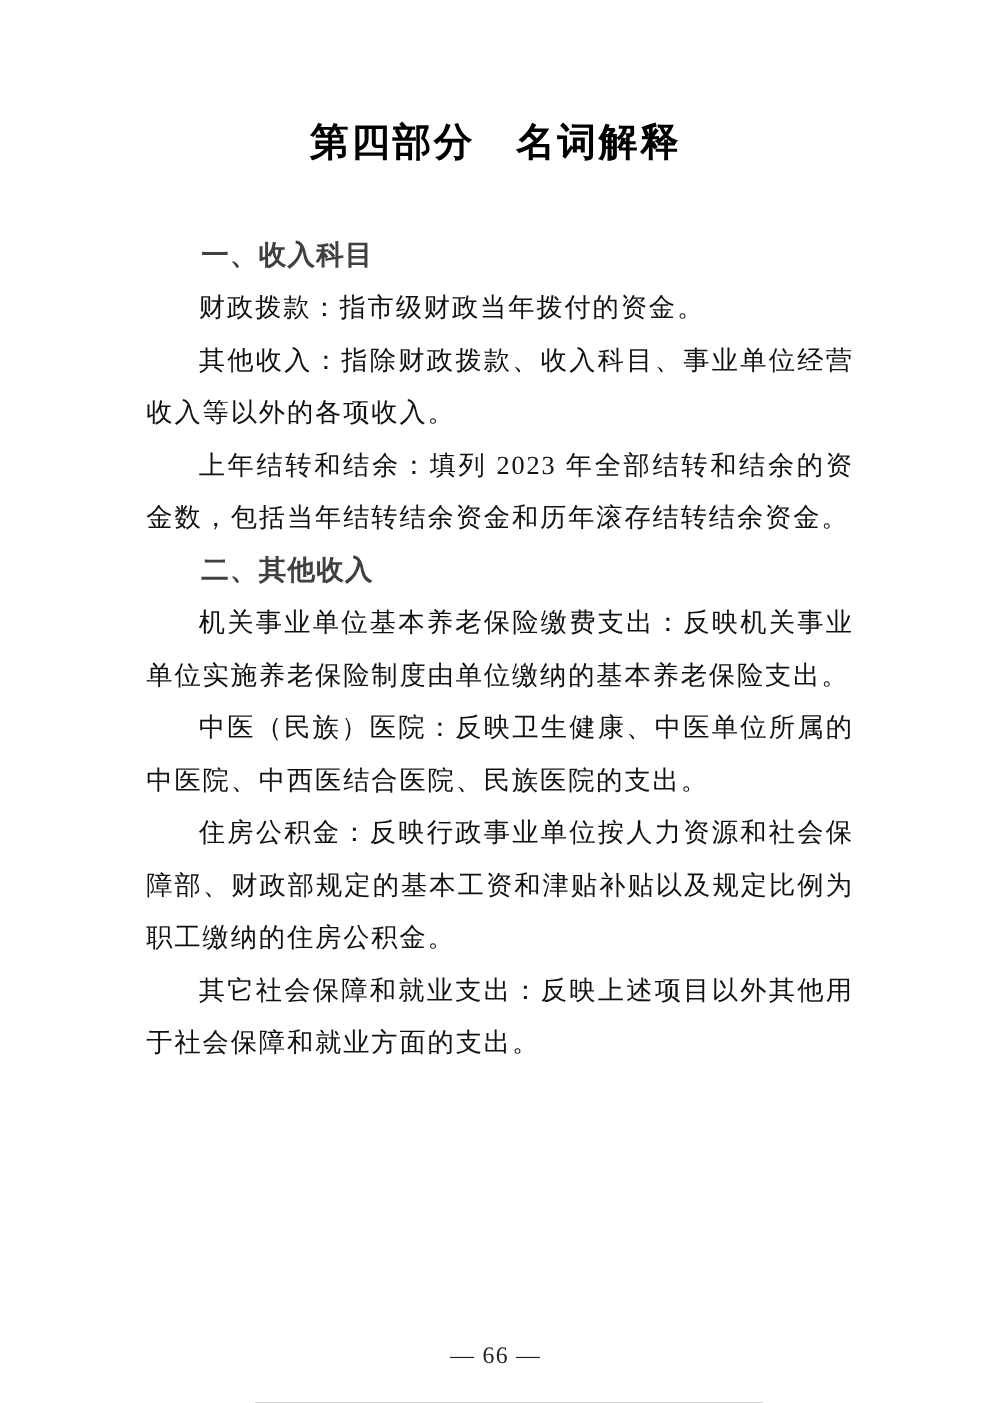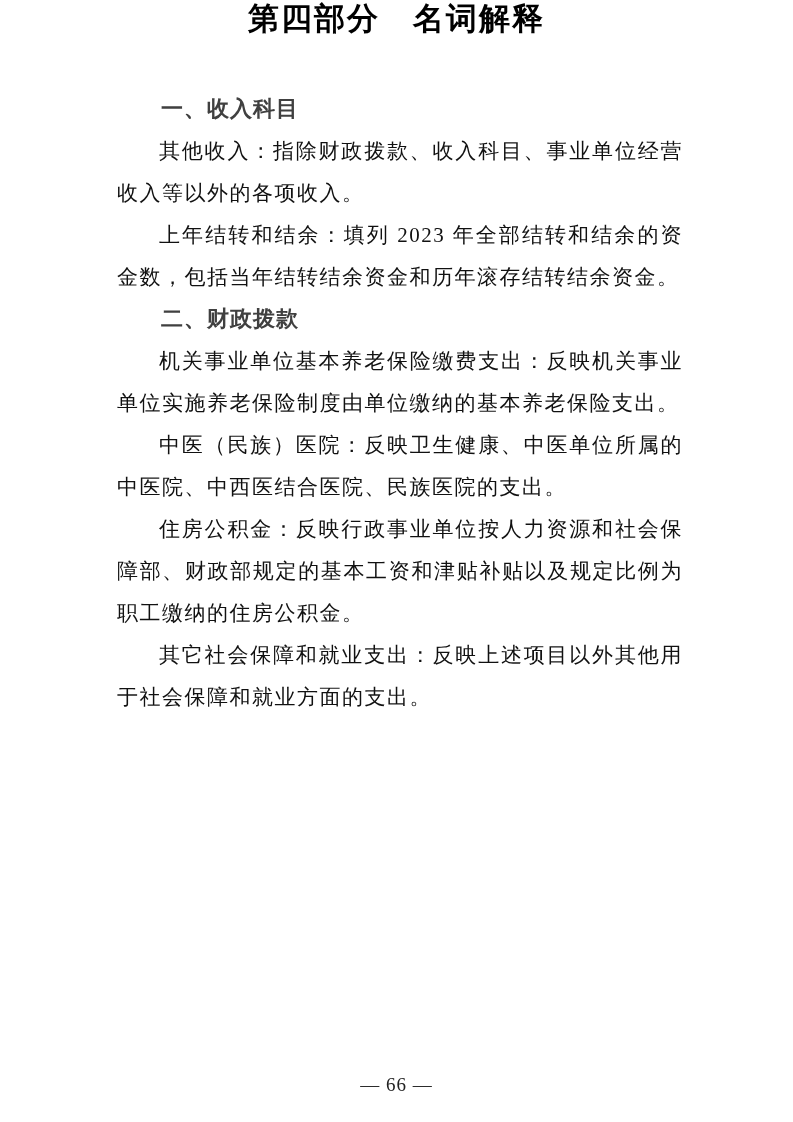--- a/index.html
+++ b/index.html
@@ -12,20 +12,21 @@
     position: relative;
     width: 793px;
     height: 1122px;
     margin: 0 auto;
     background: #ffffff;
     color: #1a1a1a;
     overflow: hidden;
   }
   .doc-title {
     margin: 0;
+    padding-top: 95px;
     text-align: center;
     font-family: "Liberation Sans", sans-serif;
     font-weight: 700;
     font-size: 31px;
     line-height: 38px;
     letter-spacing: 2px;
     color: #000;
   }
   .content {
     margin: 50px 110px 0 117px;
@@ -66,28 +67,29 @@
 <body>
 
 <div class="page">
 
   <h1 class="doc-title">第四部分　名词解释</h1>
 
   <div class="content">
 
     <h2 class="section-heading">一、收入科目</h2>
 
+    <p class="para">财政拨款：指市级财政当年拨付的资金。</p>
 
 
 
     <p class="para">其他收入：指除财政拨款、收入科目、事业单位经营收入等以外的各项收入。</p>
 
     <p class="para">上年结转和结余：填列 2023 年全部结转和结余的资金数，包括当年结转结余资金和历年滚存结转结余资金。</p>
 
-    <h2 class="section-heading">二、财政拨款</h2>
+    <h2 class="section-heading">二、其他收入</h2>
 
     <p class="para">机关事业单位基本养老保险缴费支出：反映机关事业单位实施养老保险制度由单位缴纳的基本养老保险支出。</p>
 
     <p class="para">中医（民族）医院：反映卫生健康、中医单位所属的中医院、中西医结合医院、民族医院的支出。</p>
 
     <p class="para">住房公积金：反映行政事业单位按人力资源和社会保障部、财政部规定的基本工资和津贴补贴以及规定比例为职工缴纳的住房公积金。</p>
 
     <p class="para">其它社会保障和就业支出：反映上述项目以外其他用于社会保障和就业方面的支出。</p>
 
   </div>

